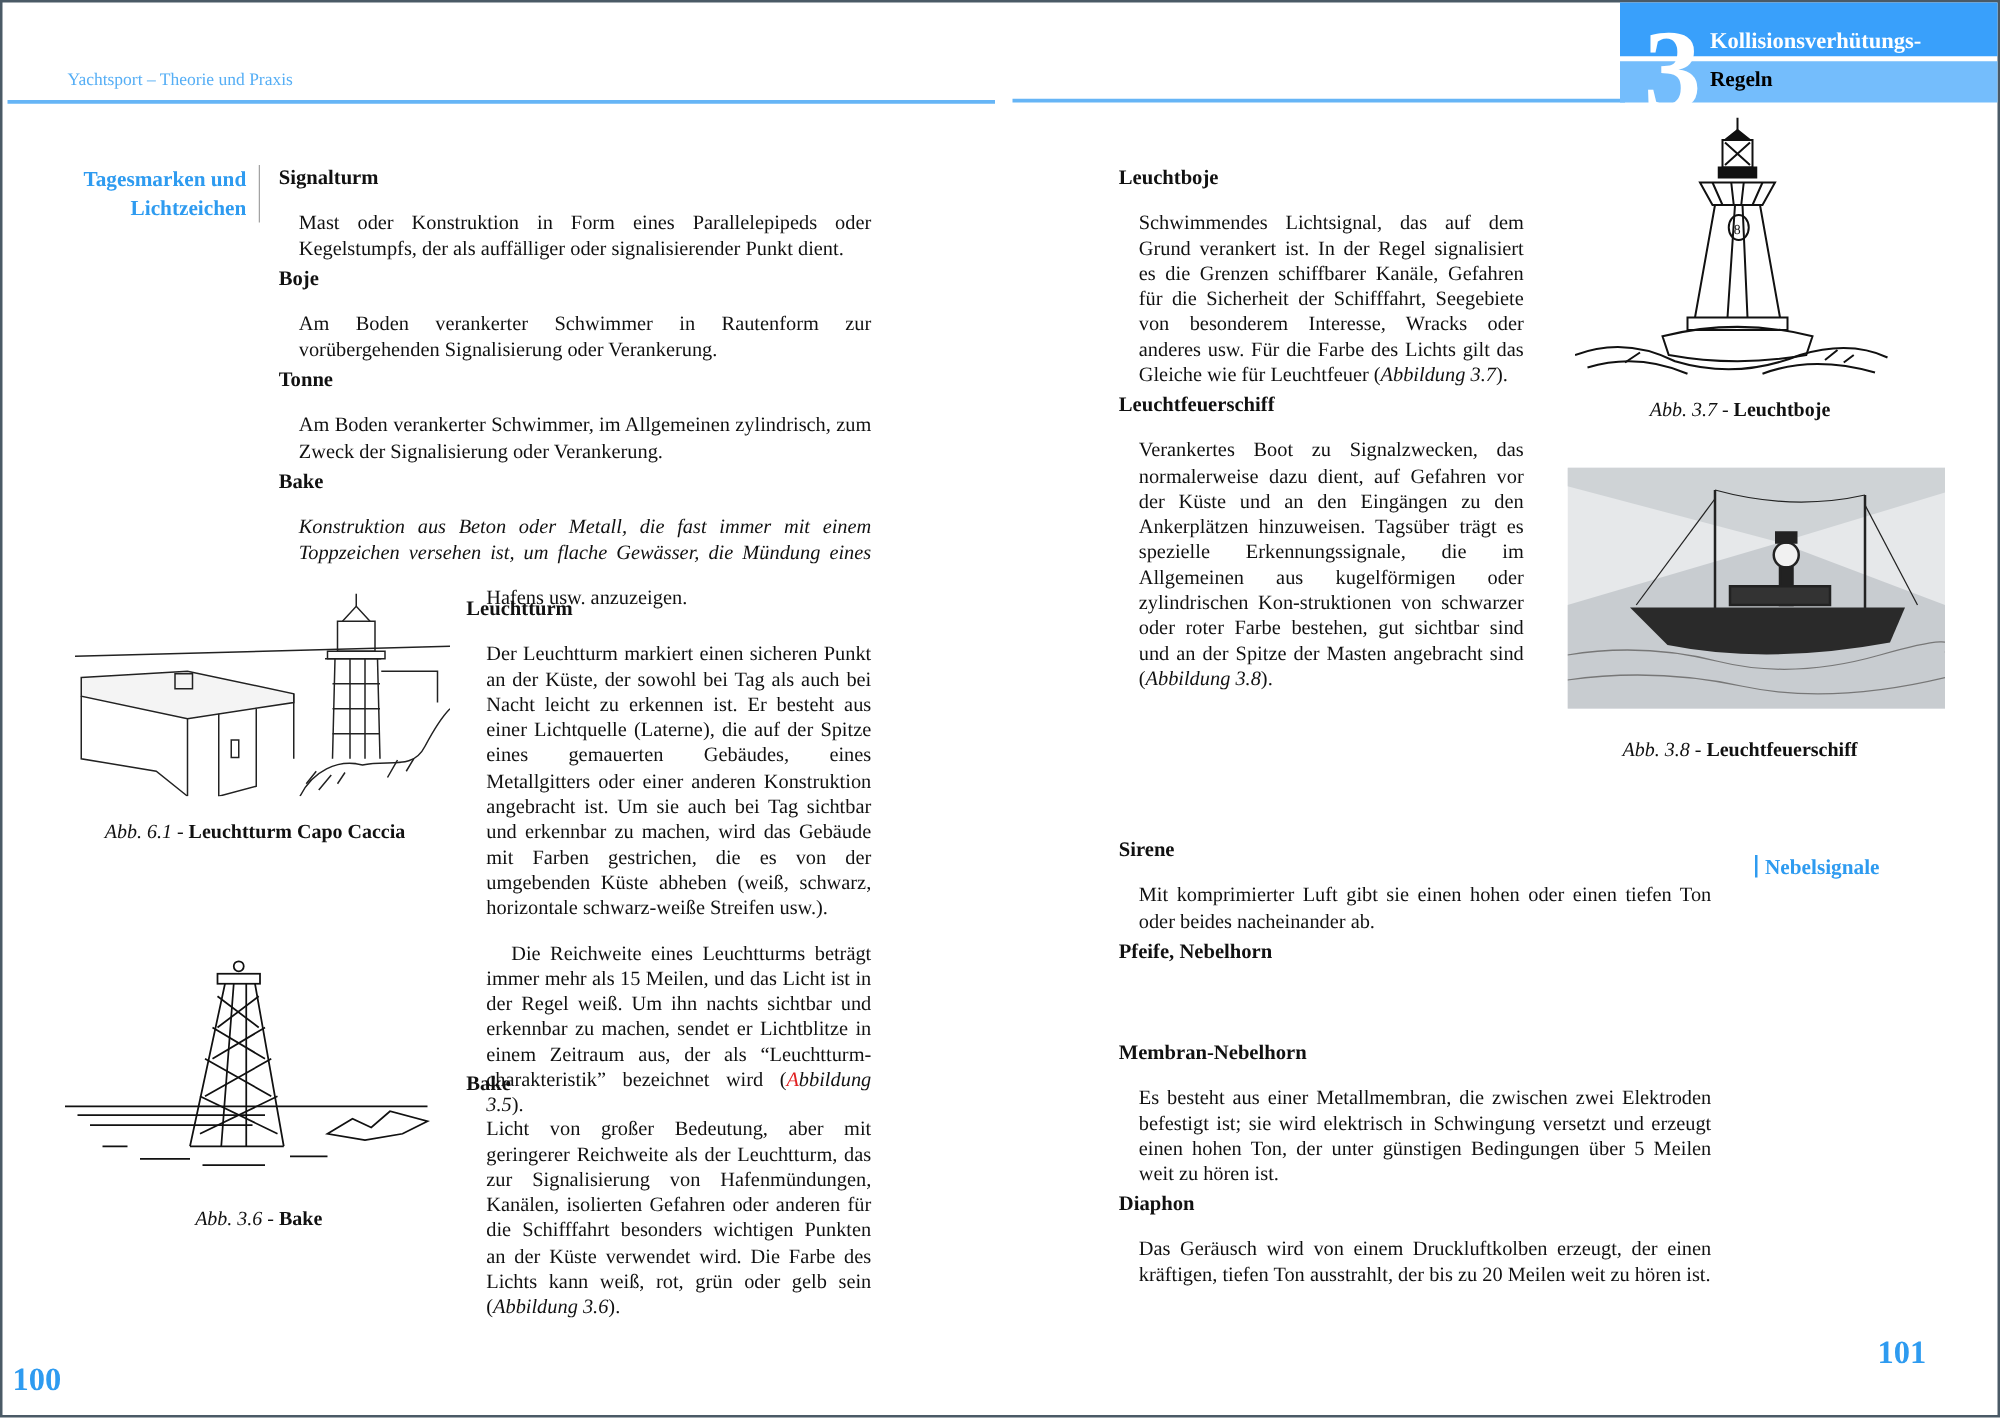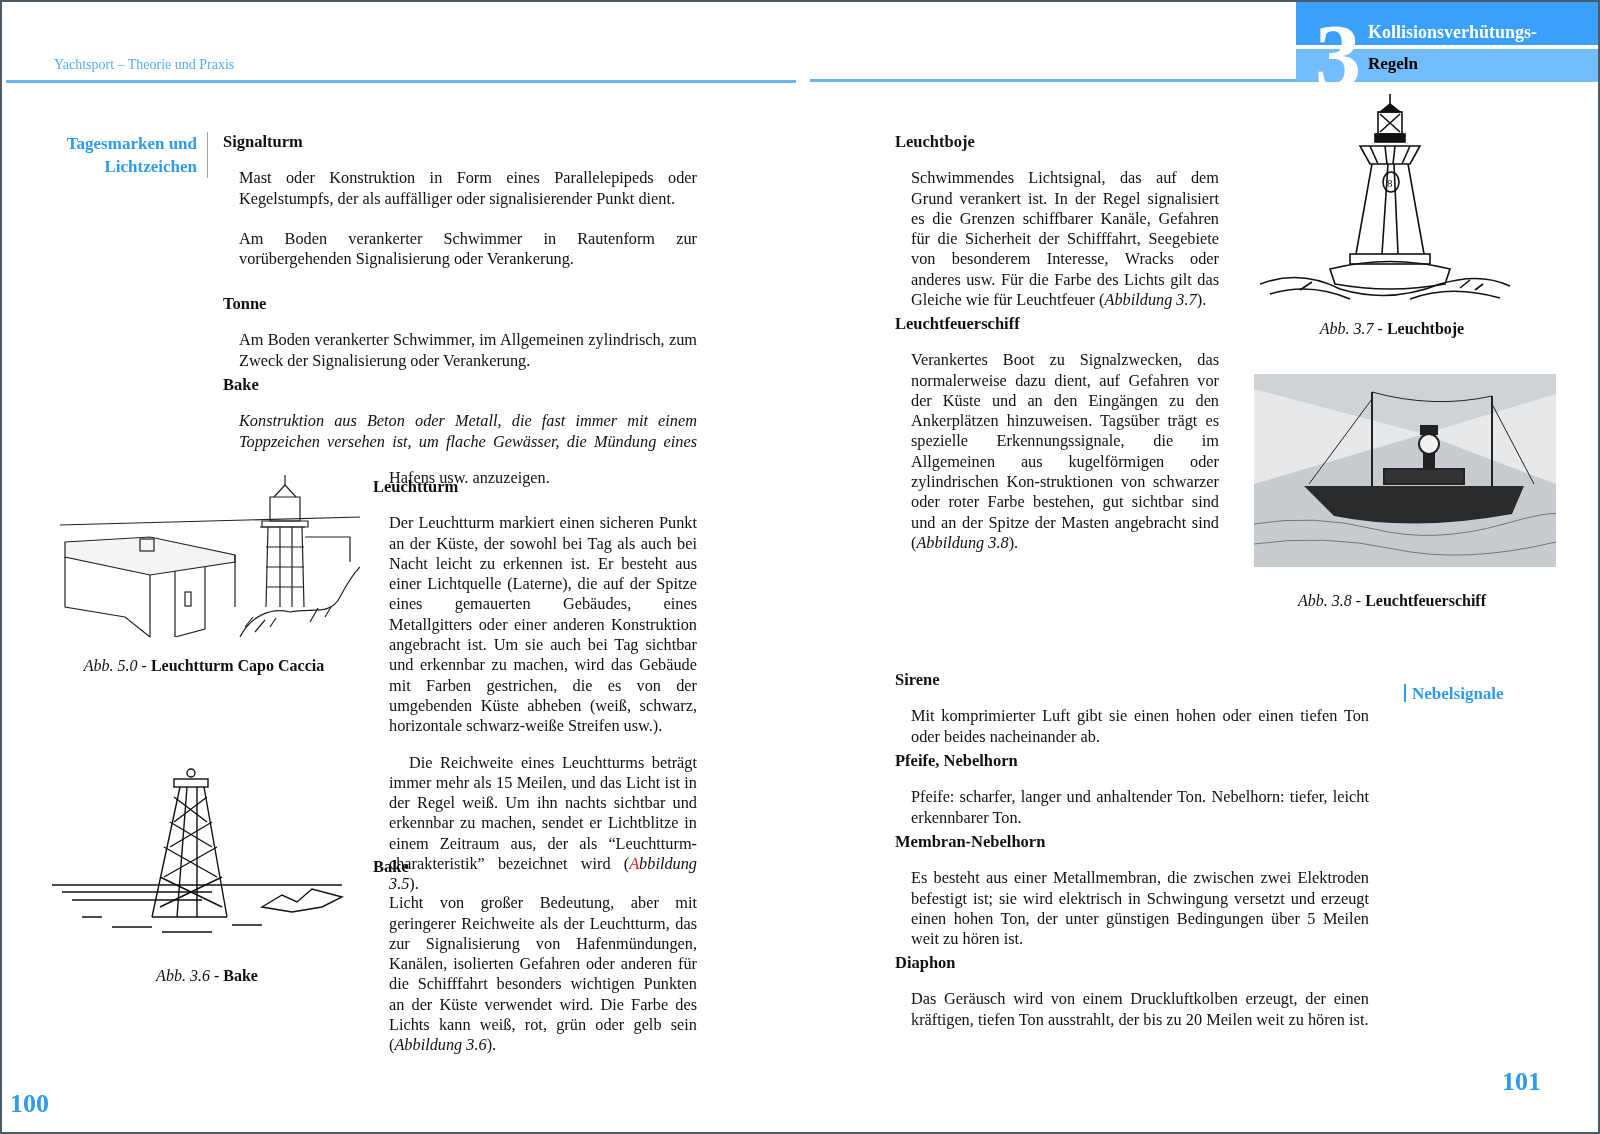--- a/index.html
+++ b/index.html
@@ -56,20 +56,21 @@
   <div class="side-heading side-left">
     <div>Tagesmarken und</div>
     <div>Lichtzeichen</div>
   </div>
 
   <div class="entry" style="left:221px; top:130px; width:490px;">
     <h3>Signalturm</h3>
     <p>Mast oder Konstruktion in Form eines Parallelepipeds oder Kegelstumpfs, der als auffälliger oder signalisierender Punkt dient.</p>
   </div>
   <div class="entry" style="left:221px; top:211px; width:490px;">
+    <h3>Boje</h3>
     <p>Am Boden verankerter Schwimmer in Rautenform zur vorübergehenden Signalisierung oder Verankerung.</p>
   </div>
   <div class="entry" style="left:221px; top:292px; width:490px;">
     <h3>Tonne</h3>
     <p>Am Boden verankerter Schwimmer, im Allgemeinen zylindrisch, zum Zweck der Signalisierung oder Verankerung.</p>
   </div>
   <div class="entry" style="left:221px; top:373px; width:490px;">
     <h3>Bake</h3>
     <p style="text-align-last:justify;font-style:italic;">Konstruktion aus Beton oder Metall, die fast immer mit einem Toppzeichen versehen ist, um flache Gewässer, die Mündung eines</p>
     <p style="padding-left:150px;">Hafens usw. anzuzeigen.</p>
@@ -103,21 +104,21 @@
       <path d="M232 64 L278 64 L278 70 L232 70 Z"></path>
       <path d="M240 40 L270 40 L270 64 L240 64 Z"></path>
       <path d="M244 40 L255 28 L266 40"></path>
       <line x1="255" y1="28" x2="255" y2="18"></line>
       <path d="M275 80 L320 80 L320 105"></path>
       <path d="M210 180 C220 160 240 150 260 155 C280 150 300 160 310 140 C318 125 325 115 330 110"></path>
       <path d="M215 170 l8 -10 M225 175 l10 -12 M240 170 l6 -9 M280 165 l8 -14 M295 160 l6 -10"></path>
     </g>
   </svg>
   <div class="caption" style="left:62px; top:655px; width:280px;">
-    <i>Abb. 5.0</i><span> - </span><b>Leuchtturm Capo Caccia</b>
+    <i>Abb. 6.1</i><span> - </span><b>Leuchtturm Capo Caccia</b>
   </div>
 
   <svg class="figure" style="left:50px; top:765px;" width="300" height="185" viewBox="0 0 300 185">
     <g stroke="#111" stroke-width="1.4" fill="none">
       <line x1="0" y1="118" x2="290" y2="118"></line>
       <line x1="10" y1="125" x2="160" y2="125"></line>
       <line x1="20" y1="133" x2="150" y2="133"></line>
       <path d="M128 20 L100 150 M135 20 L125 150 M145 20 L145 150 M152 20 L175 150"></path>
       <path d="M108 110 L170 140 M108 140 L170 110 M112 80 L165 110 M112 110 L165 80 M118 55 L160 80 M118 80 L160 55 M122 30 L155 55 M122 55 L155 30"></path>
       <line x1="100" y1="150" x2="175" y2="150"></line>
@@ -193,21 +194,20 @@
   <div class="side-heading side-right">
     <span class="bar"></span><span>Nebelsignale</span>
   </div>
 
   <div class="entry" style="left:893px; top:668px; width:490px;">
     <h3>Sirene</h3>
     <p>Mit komprimierter Luft gibt sie einen hohen oder einen tiefen Ton oder beides nacheinander ab.</p>
   </div>
   <div class="entry" style="left:893px; top:749px; width:490px;">
     <h3>Pfeife, Nebelhorn</h3>
-    <p>Pfeife: scharfer, langer und anhaltender Ton. Nebelhorn: tiefer, leicht erkennbarer Ton.</p>
   </div>
   <div class="entry" style="left:893px; top:830px; width:490px;">
     <h3>Membran-Nebelhorn</h3>
     <p>Es besteht aus einer Metallmembran, die zwischen zwei Elektroden befestigt ist; sie wird elektrisch in Schwingung versetzt und erzeugt einen hohen Ton, der unter günstigen Bedingungen über 5 Meilen weit zu hören ist.</p>
   </div>
   <div class="entry" style="left:893px; top:951px; width:490px;">
     <h3>Diaphon</h3>
     <p>Das Geräusch wird von einem Druckluftkolben erzeugt, der einen kräftigen, tiefen Ton ausstrahlt, der bis zu 20 Meilen weit zu hören ist.</p>
   </div>
 

